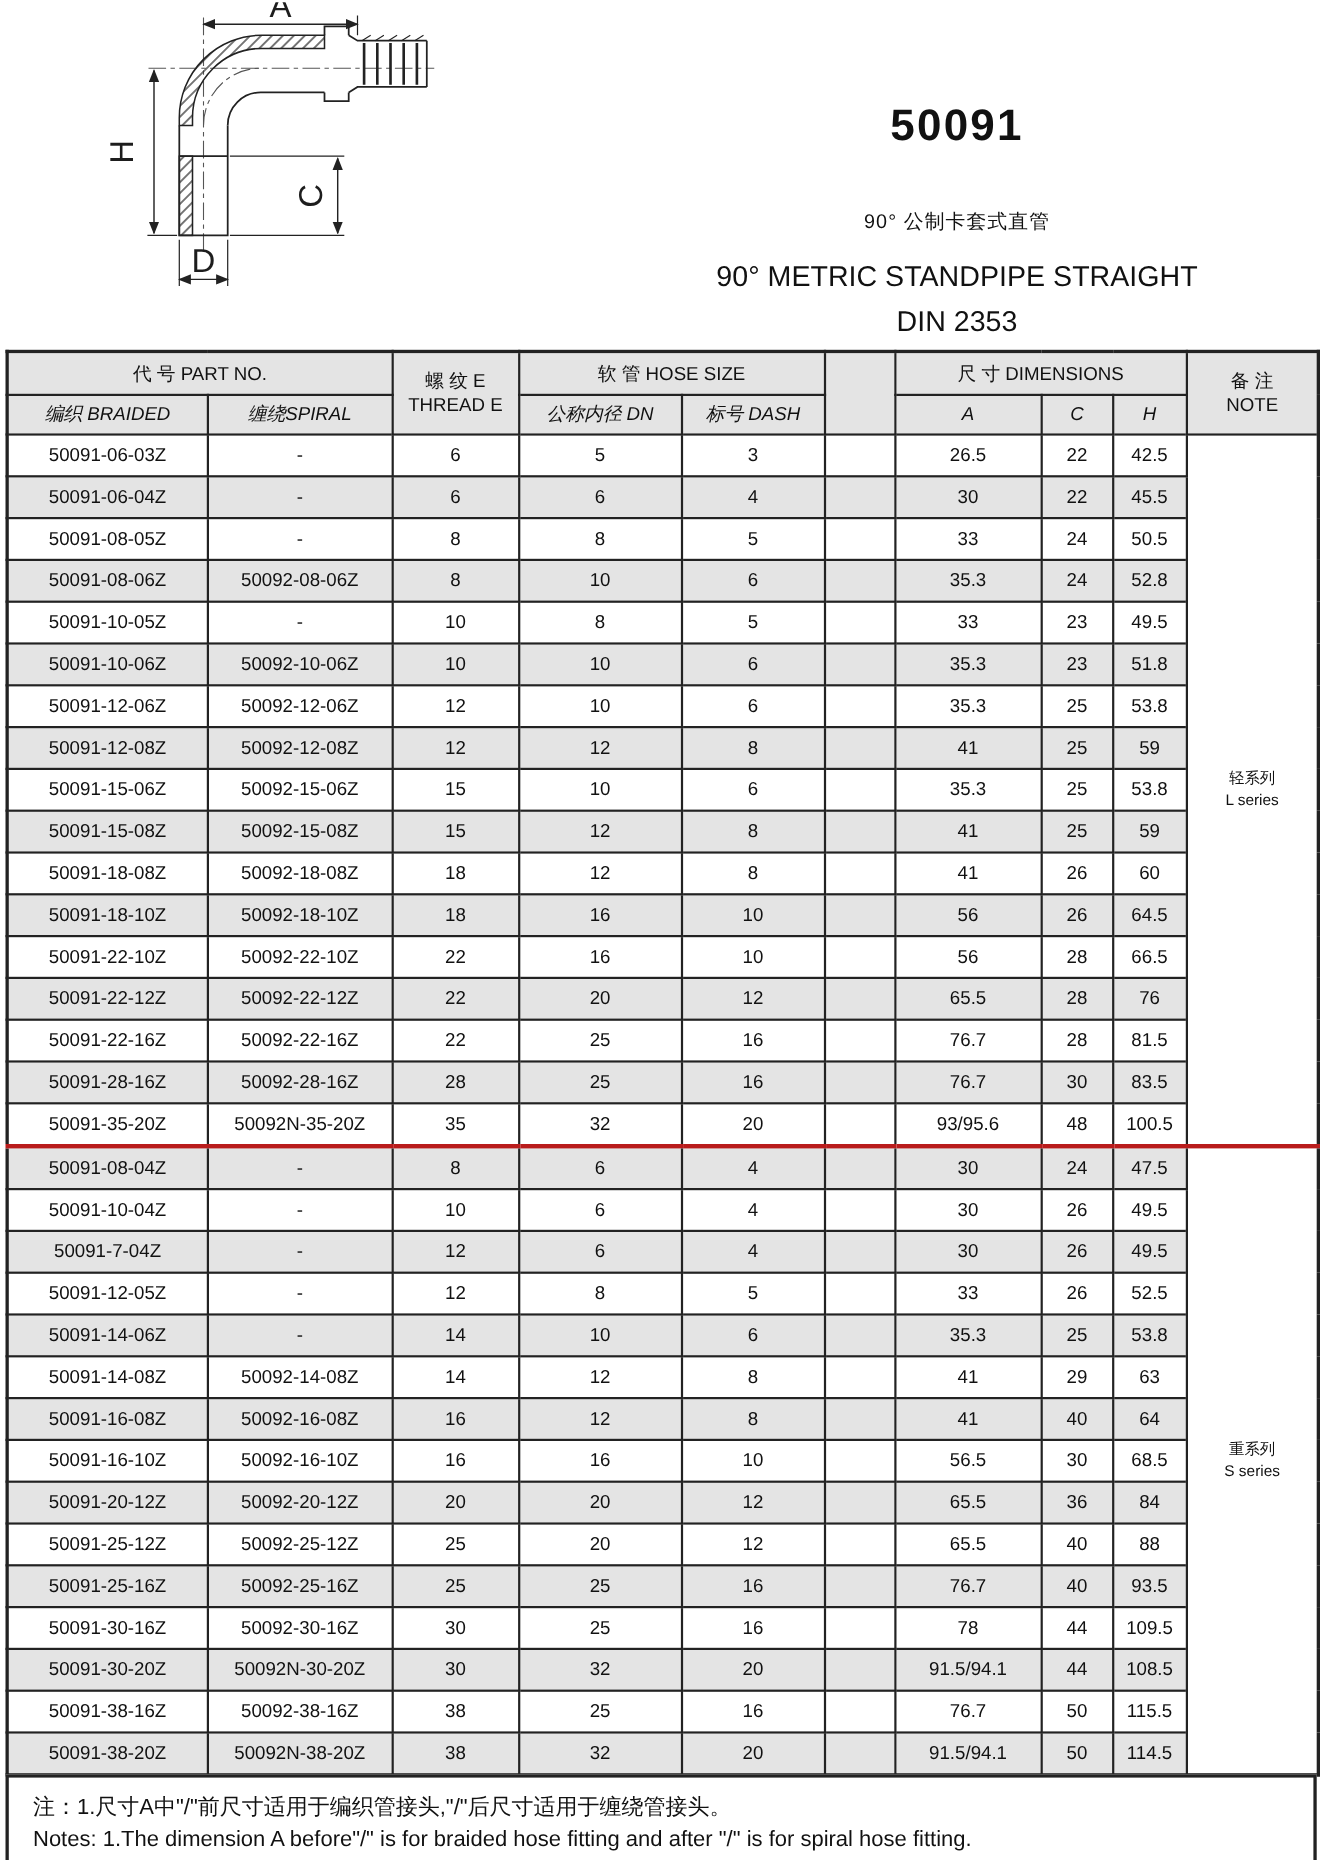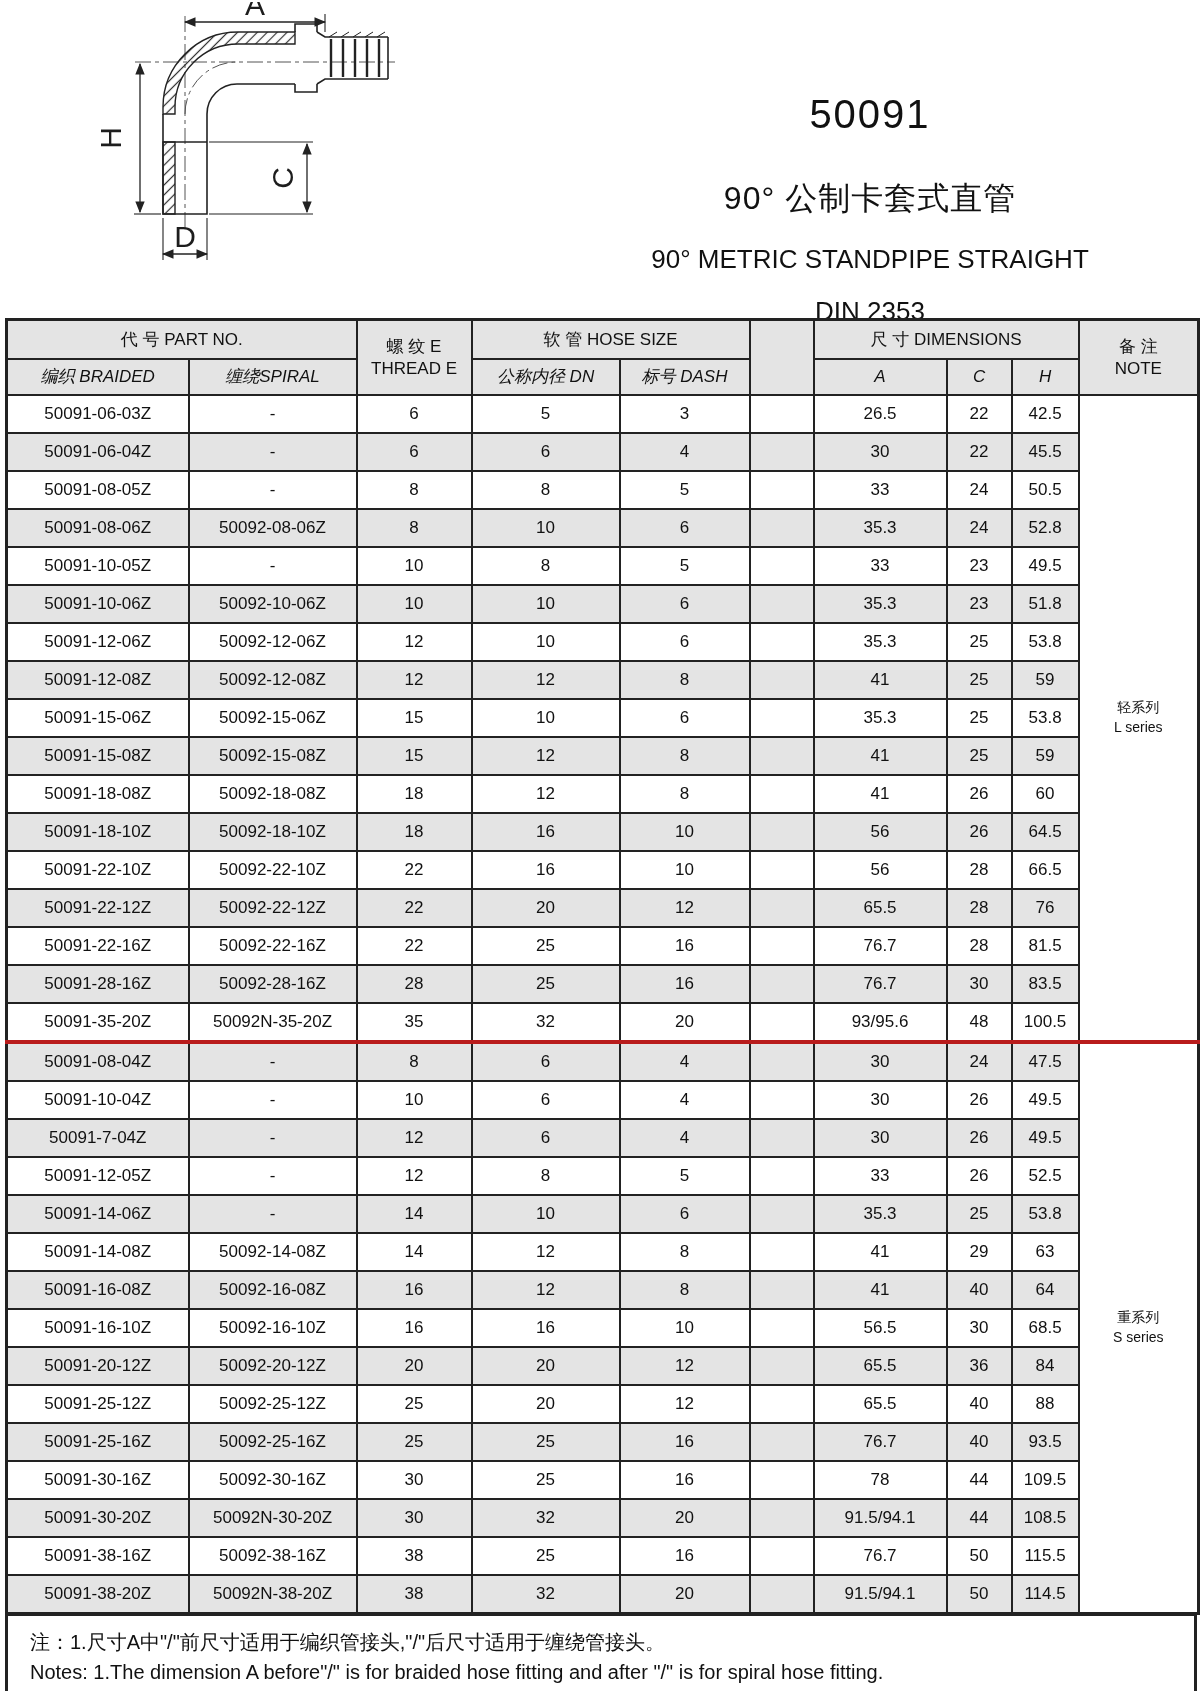--- a/index.html
+++ b/index.html
@@ -15,24 +15,24 @@
 
   
   .diagram-wrap { position: absolute; left: 55px; top: 2px; width: 340px; height: 300px; }
   .diagram-wrap svg text {
     font-family: "Liberation Sans", sans-serif;
     fill: #1d1d1d;
   }
 
   
   .title-block { position: absolute; left: 620px; top: 92px; width: 500px; text-align: center; }
-  .product-code { font-size: 40px; font-weight: normal; letter-spacing: 2px; }
-  .title-cn { margin-top: 40px; font-size: 32px; letter-spacing: 1px; }
+  .product-code { font-size: 40px; font-weight: bold; letter-spacing: 2px; }
+  .title-cn { margin-top: 52px; font-size: 18px; letter-spacing: 1px; }
   .title-en { margin-top: 23px; font-size: 26px; }
-  .standard  { margin-top: 21px; font-size: 26px; }
+  .standard  { margin-top: 10px; font-size: 26px; }
 
   
   .table-wrap { position: absolute; left: 5px; top: 318px; width: 1192px; }
   table.parts {
     border-collapse: collapse;
     table-layout: fixed;
     width: 1192px;
     border: 3px solid #222;
   }
   table.parts th, table.parts td {

